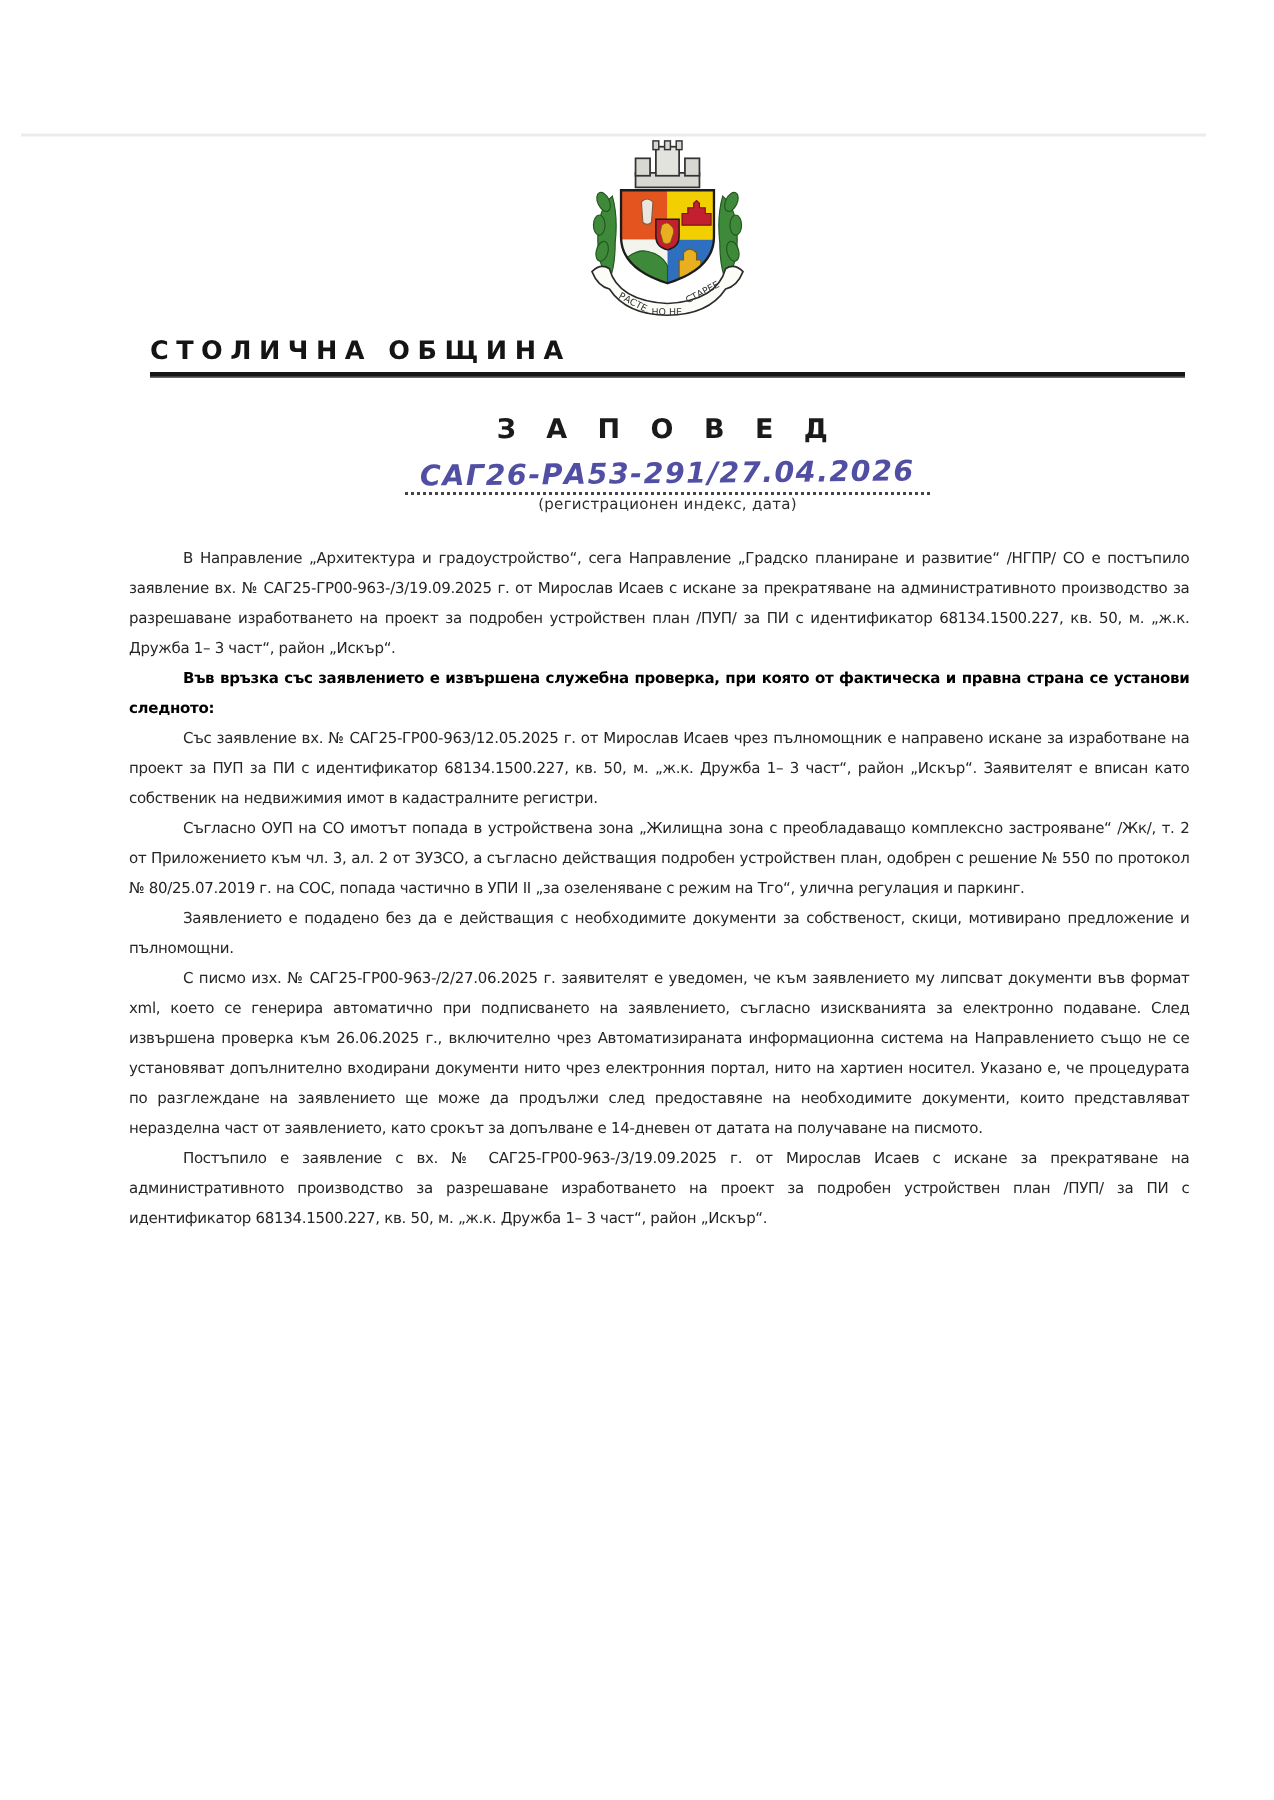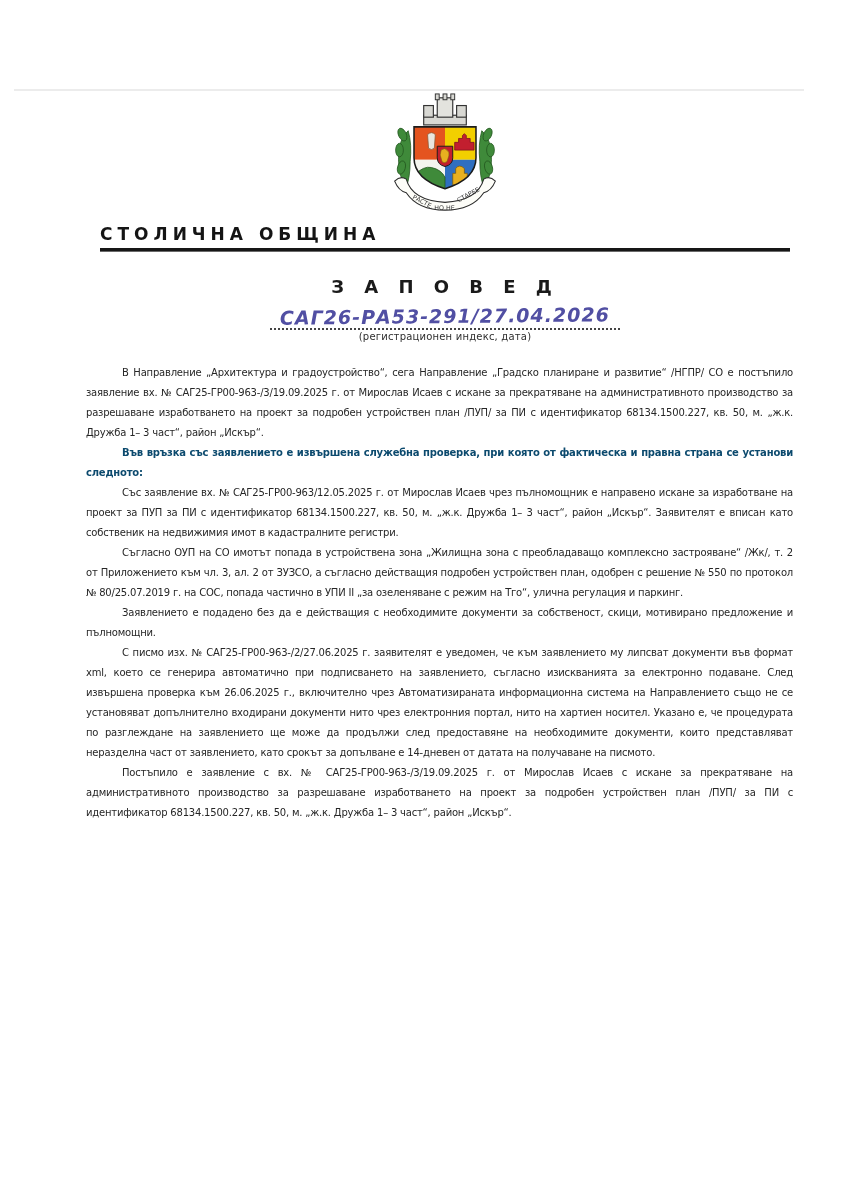--- a/index.html
+++ b/index.html
@@ -33,21 +33,21 @@
   }
   .reg-caption{
     margin-top:1px;font-size:10px;color:#2e2e2e;letter-spacing:0.2px;
   }
   .body-text{
     position:absolute;top:363px;left:86px;width:707px;
     font-size:10px;line-height:20px;letter-spacing:-0.2px;
     text-align:justify;color:#262626;
   }
   .body-text p{margin:0;text-indent:36px;}
-  .body-text p.bold{font-weight:700;color:#0c4a6e;}
+  .body-text p.bold{font-weight:700;color:#000000;}
 </style>
 </head>
 <body>
 
 <div class="page">
 
   <div class="scan-line"></div>
 
   <svg class="coat" viewBox="0 0 120 126" aria-hidden="true">
     <defs>

